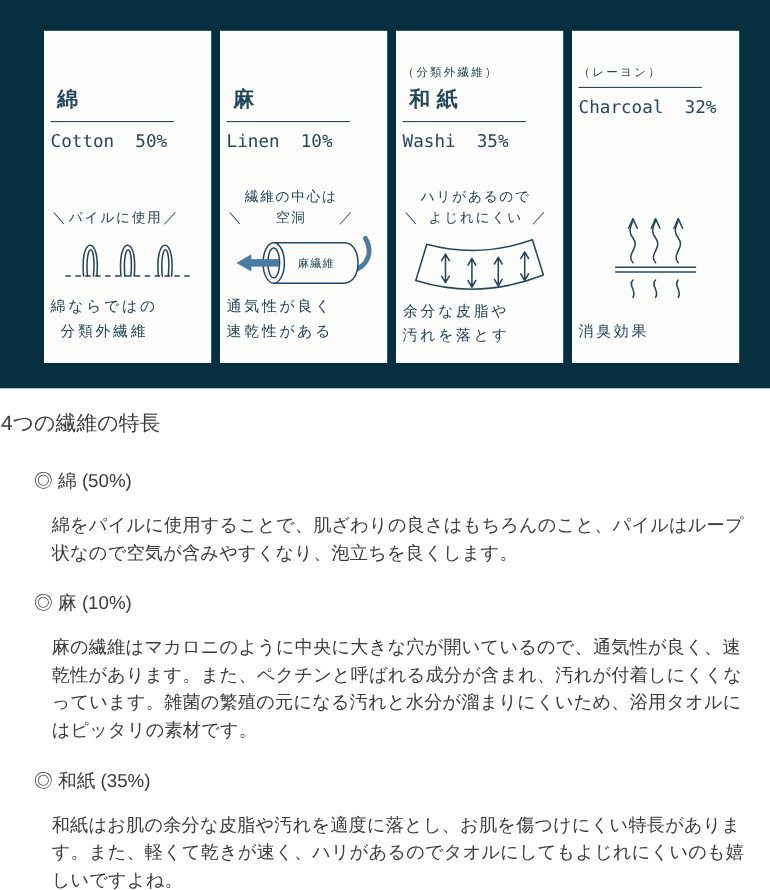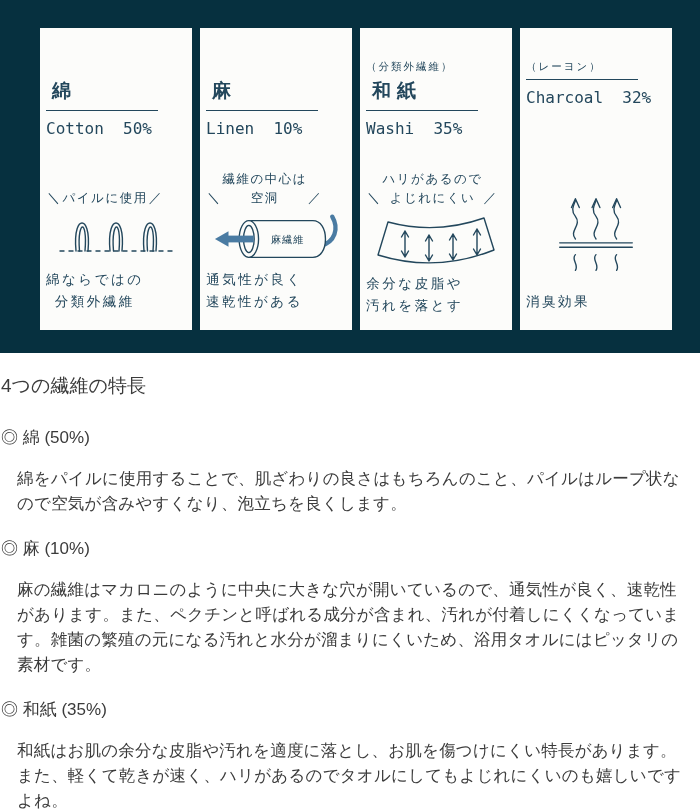--- a/index.html
+++ b/index.html
@@ -29,21 +29,21 @@
   .s{stroke:var(--ink,#23475c);fill:none;stroke-width:1.4;stroke-linecap:round;stroke-linejoin:round;}
   .fw{fill:var(--card,#fcfcfa);}
   .bs{stroke:var(--blue,#4a7ba2);fill:none;stroke-width:4.5;stroke-linecap:round;}
   .bf{fill:var(--blue,#4a7ba2);stroke:none;}
   text.label{fill:var(--ink,#23475c);stroke:none;font-size:10.5px;letter-spacing:1px;
              font-family:"Liberation Sans",sans-serif;}
 
   
   .article{padding:18px 2px 0 1px;color:var(--body,#3b3b3b);}
   .article h2{margin:0 0 24px 0;font-size:19px;line-height:30px;font-weight:normal;}
-  .section{margin-bottom:20px;}
+  .section{margin-bottom:20px;padding-left:30px;}
   .bullet{font-size:17px;line-height:25px;}
   .section p{margin:16px;font-size:16.5px;line-height:25px;letter-spacing:0.2px;}
 </style>
 </head>
 <body>
 
 <div class="page">
   <div class="band">
     <div class="cards" id="cards">
   <div class="card">

